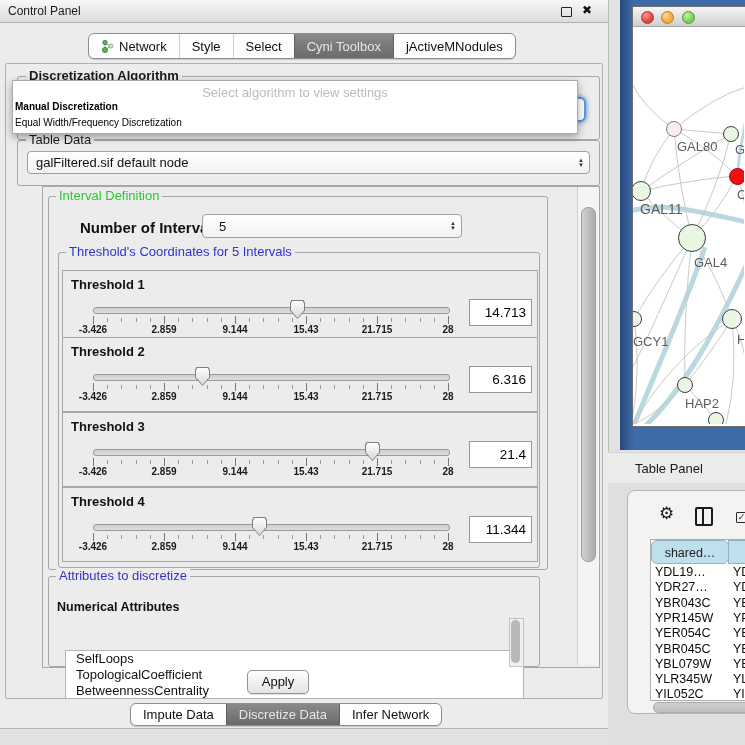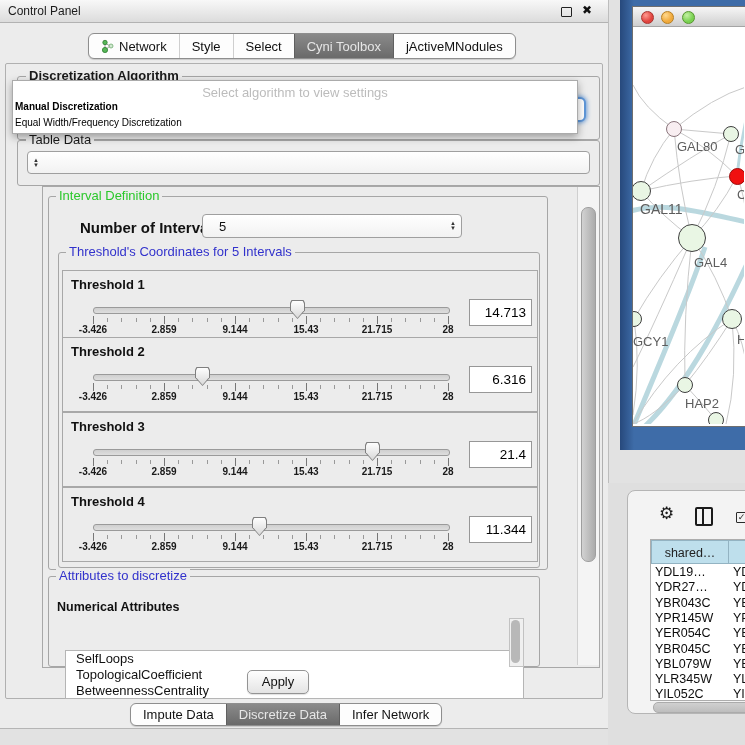--- a/index.html
+++ b/index.html
@@ -144,20 +144,21 @@
 
     <div id="panelA"></div>
 
     <div class="group" style="left:17px;top:76px;width:581px;height:62px;"></div>
     <span class="legend" style="left:26px;top:69px;font-weight:bold;color:#1a1a1a;">Discretization Algorithm</span>
     <div id="focusfrag"></div>
 
     <div class="group" style="left:17px;top:140px;width:581px;height:44px;"></div>
     <span class="legend" style="left:26px;top:133px;color:#1a1a1a;">Table Data</span>
     <div class="combo" style="left:27px;top:151px;width:561px;height:21px;">
+      <span class="txt">galFiltered.sif default node</span>
       <span class="updown">
           <span>▲</span>
           <span>▼</span>
         </span>
     </div>
 
     <div id="popup">
       <div class="hint">Select algorithm to view settings</div>
       <div class="it" style="top:20px;font-weight:bold;">Manual Discretization</div>
       <div class="it" style="top:36px;">Equal Width/Frequency Discretization</div>
@@ -326,28 +327,31 @@
       <span class="nlabel" style="left:102px;top:115px;">G</span>
       <span class="nlabel" style="left:104px;top:160px;">C</span>
       <span class="nlabel" style="left:7px;top:174px;font-size:14px;">GAL11</span>
       <span class="nlabel" style="left:61px;top:228px;">GAL4</span>
       <span class="nlabel" style="left:0px;top:307px;">GCY1</span>
       <span class="nlabel" style="left:104px;top:305px;">H</span>
       <span class="nlabel" style="left:52px;top:369px;">HAP2</span>
     </div>
   </div>
 
+  <div id="tp-bar">
+    <span id="tp-title">Table Panel</span>
+  </div>
   <div id="tp-body">
     <div id="tp-inner">
       <span class="gear">⚙</span>
       <span class="spliticon"></span>
       <span class="cb" style="left:108px;">✓</span>
 
       <div id="tbl">
-        <div class="th" style="left:0;width:78px;">shared…</div>
+        <div class="th" style="left:0;width:78px;border-radius:6px;">shared…</div>
         <div class="th" style="left:77px;width:85px;">name</div>
         <div class="tr" style="top:25px;">
             <span class="c1">YDL19…</span>
             <span class="c2">YDL1</span>
           </div>
         <div class="tr" style="top:40.3px;">
             <span class="c1">YDR27…</span>
             <span class="c2">YDR2</span>
           </div>
         <div class="tr" style="top:55.6px;">

